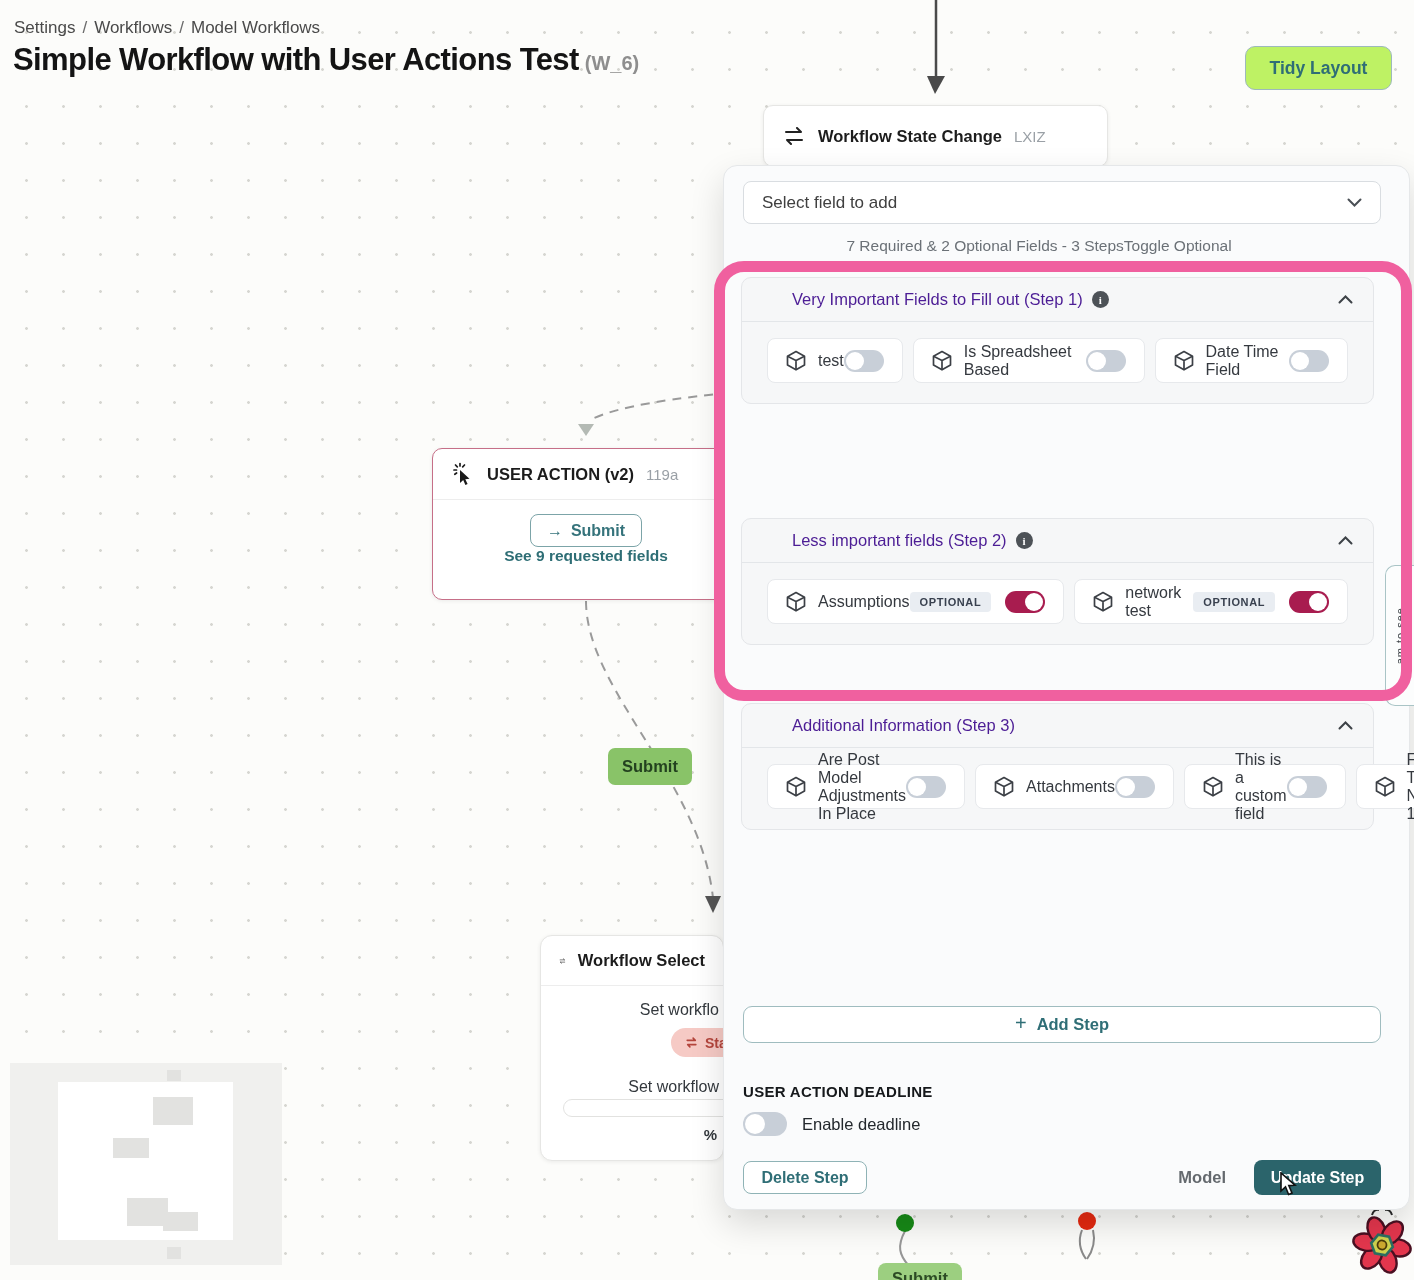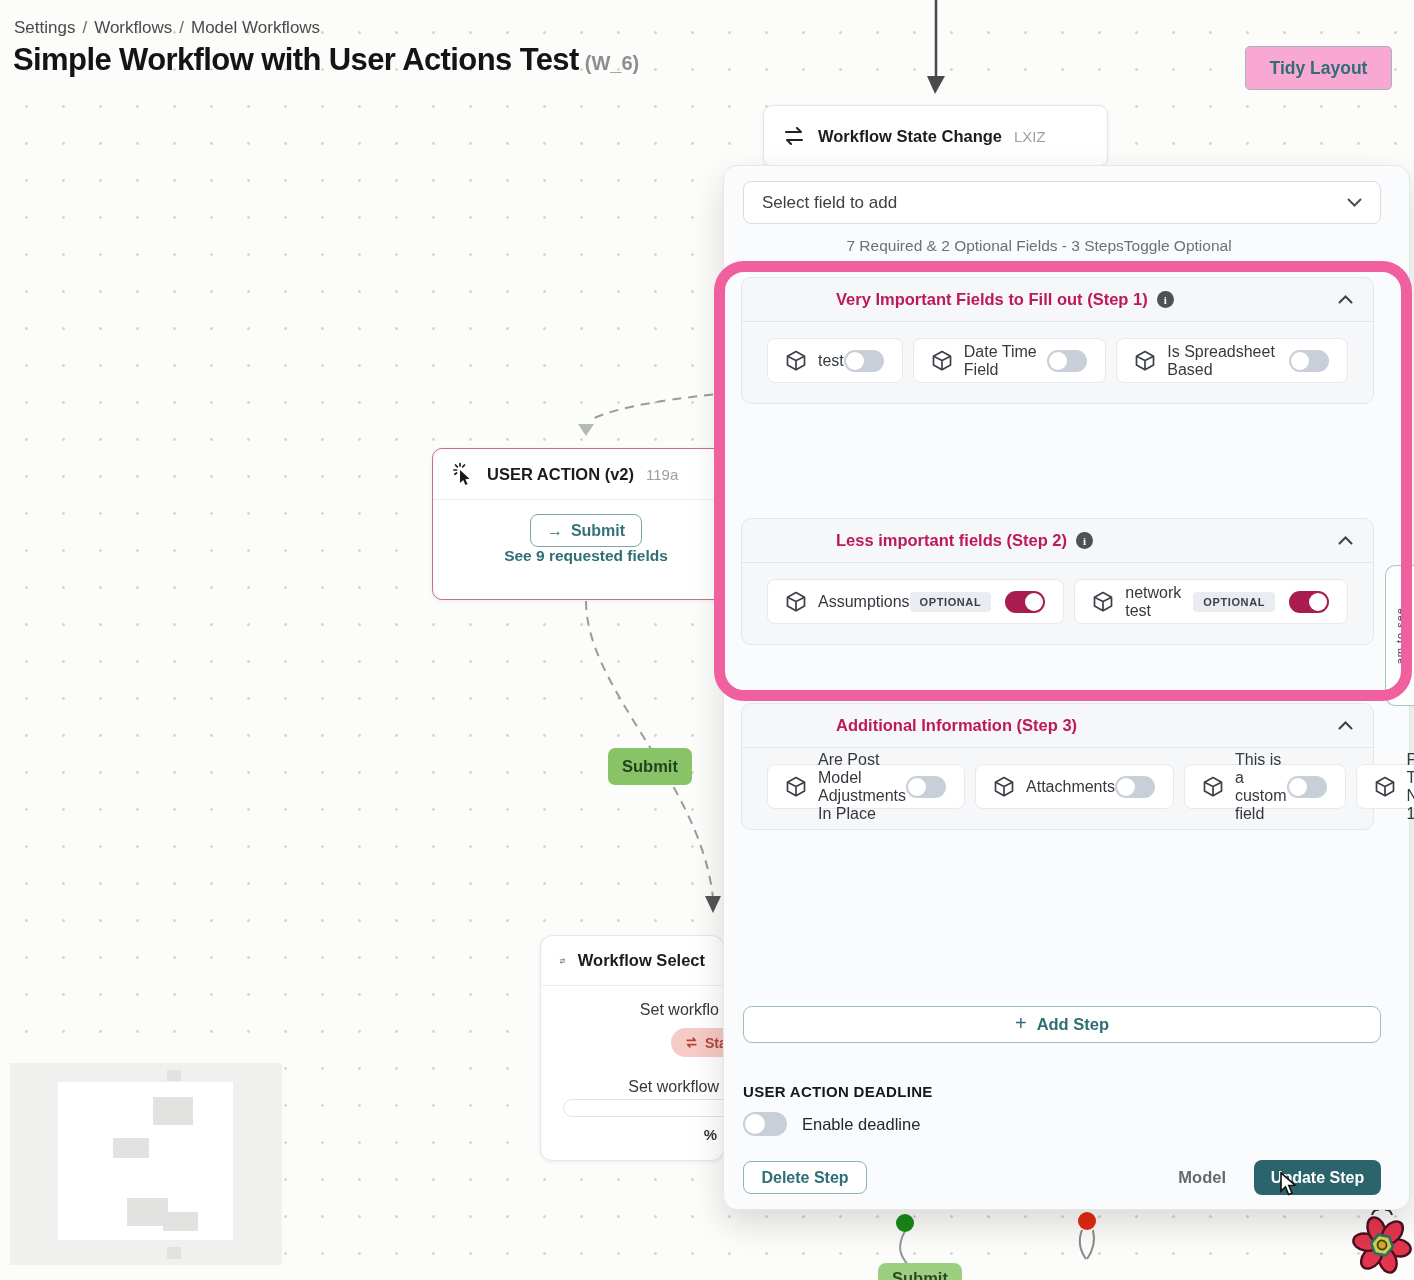--- a/index.html
+++ b/index.html
@@ -13,22 +13,22 @@
     position:relative;
     color:#222;
   }
   .abs { position:absolute; }
 
   
   .breadcrumb { left:14px; top:18px; font-size:17px; color:#4a4a4a; z-index:6; }
   .breadcrumb .sep { margin:0 7px; color:#6b6b6b; }
   .page-title { left:13px; top:42px; z-index:6; font-size:31px; font-weight:bold; color:#141414; letter-spacing:-0.6px; }
   .page-title .suffix { font-size:20px; font-weight:bold; color:#8e8e8e; letter-spacing:0; margin-left:6px; }
-  .tidy-btn { left:1245px; top:46px; width:147px; height:44px; background:#f9a8d4; border:1.5px solid #9db9bc;
-    border-radius:5px; color:#2f6e76; font-weight:bold; font-size:17.5px; display:flex; align-items:center; justify-content:center; z-index:6; }
+  .tidy-btn { left:1245px; top:46px; width:147px; height:44px; background:#bef264; border:1.5px solid #9db9bc;
+    border-radius:10px; color:#2f6e76; font-weight:bold; font-size:17.5px; display:flex; align-items:center; justify-content:center; z-index:6; }
 
   
   #edges { left:0; top:0; z-index:1; }
 
   
   .node { background:#fff; border:1px solid #e6e6e4; border-radius:10px; box-shadow:0 1px 4px rgba(0,0,0,.07); }
   .node-header { display:flex; align-items:center; gap:12px; padding:0 18px; font-weight:bold; font-size:16.5px; color:#1c1c1c; }
   .node-code { font-weight:normal; color:#9aa0a6; font-size:15px; }
 
   .top-node { left:763px; top:105px; width:345px; height:62px; z-index:4; }
@@ -74,21 +74,21 @@
   .select-box { left:19px; top:15px; width:638px; height:43px; background:#fff; border:1px solid #d9dde1; border-radius:8px;
     display:flex; align-items:center; justify-content:space-between; padding:0 18px; }
   .select-box .ph { color:#404040; font-size:17px; }
 
   .summary-row { left:30px; top:71px; width:627px; display:flex; justify-content:center; padding-right:57px;
     font-size:15.5px; color:#6b7177; }
   .toggle-optional { color:#6b7177; }
 
   .section-card { position:absolute; left:17px; width:633px; background:#f6f7f8; border:1px solid #e4e6e9; border-radius:10px; }
   .section-header { height:44px; display:flex; align-items:center; border-bottom:1px solid #e3e6e9; padding:0 20px 0 50px; position:relative; }
-  .section-title { font-weight:bold; font-size:16.5px; color:#be185d;margin-left:44px; }
+  .section-title { font-weight:normal; font-size:16.5px; color:#4c1d95; }
   .info-icon { width:17px; height:17px; border-radius:50%; background:#4d5257; color:#fff; font-size:11px; font-weight:bold;
     display:inline-flex; align-items:center; justify-content:center; margin-left:9px; font-family:"Liberation Serif", serif; }
   .chev { position:absolute; right:20px; top:17px; }
   .rows { padding:16px 25px 20px 25px; display:flex; gap:10px; }
   .field-row { height:45px; background:#fff; border:1px solid #e7e9ec; border-radius:8px; display:flex; align-items:center; padding:0 18px; }
   .field-label { font-size:16px; color:#35393f; margin-left:12px; flex:1; }
   .optional-badge { background:#e9edf2; color:#39414f; font-size:11px; font-weight:bold; letter-spacing:.6px;
     padding:4px 10px; border-radius:4px; margin-right:14px; }
   .toggle { width:40px; height:22px; border-radius:11px; position:relative; flex:none; }
   .toggle .knob { position:absolute; top:2px; width:18px; height:18px; border-radius:50%; background:#fff; }
@@ -272,33 +272,33 @@
     <div class="toggle off">
               <div class="knob"></div>
             </div>
   </div>
 
   <div class="field-row">
     <svg width="20" height="21" viewBox="0 0 20 21">
       <path d="M10 1.5 L18.5 6.3 L18.5 15 L10 19.8 L1.5 15 L1.5 6.3 Z" stroke="#3c4046" stroke-width="1.7" fill="none" stroke-linejoin="round"></path>
       <path d="M10 10.5 L18.5 6.3 M10 10.5 L1.5 6.3 M10 10.5 L10 19.8" stroke="#3c4046" stroke-width="1.7" fill="none"></path>
     </svg>
+    <span class="field-label">Is Spreadsheet Based</span>
+
+    <div class="toggle off">
+              <div class="knob"></div>
+            </div>
+  </div>
+
+  <div class="field-row">
+    <svg width="20" height="21" viewBox="0 0 20 21">
+      <path d="M10 1.5 L18.5 6.3 L18.5 15 L10 19.8 L1.5 15 L1.5 6.3 Z" stroke="#3c4046" stroke-width="1.7" fill="none" stroke-linejoin="round"></path>
+      <path d="M10 10.5 L18.5 6.3 M10 10.5 L1.5 6.3 M10 10.5 L10 19.8" stroke="#3c4046" stroke-width="1.7" fill="none"></path>
+    </svg>
     <span class="field-label">Date Time Field</span>
-
-    <div class="toggle off">
-              <div class="knob"></div>
-            </div>
-  </div>
-
-  <div class="field-row">
-    <svg width="20" height="21" viewBox="0 0 20 21">
-      <path d="M10 1.5 L18.5 6.3 L18.5 15 L10 19.8 L1.5 15 L1.5 6.3 Z" stroke="#3c4046" stroke-width="1.7" fill="none" stroke-linejoin="round"></path>
-      <path d="M10 10.5 L18.5 6.3 M10 10.5 L1.5 6.3 M10 10.5 L10 19.8" stroke="#3c4046" stroke-width="1.7" fill="none"></path>
-    </svg>
-    <span class="field-label">Is Spreadsheet Based</span>
 
     <div class="toggle off">
               <div class="knob"></div>
             </div>
   </div>
 </div>
   </div>
 
   <div class="section-card" style="top: 352px;">
     <div class="section-header">

